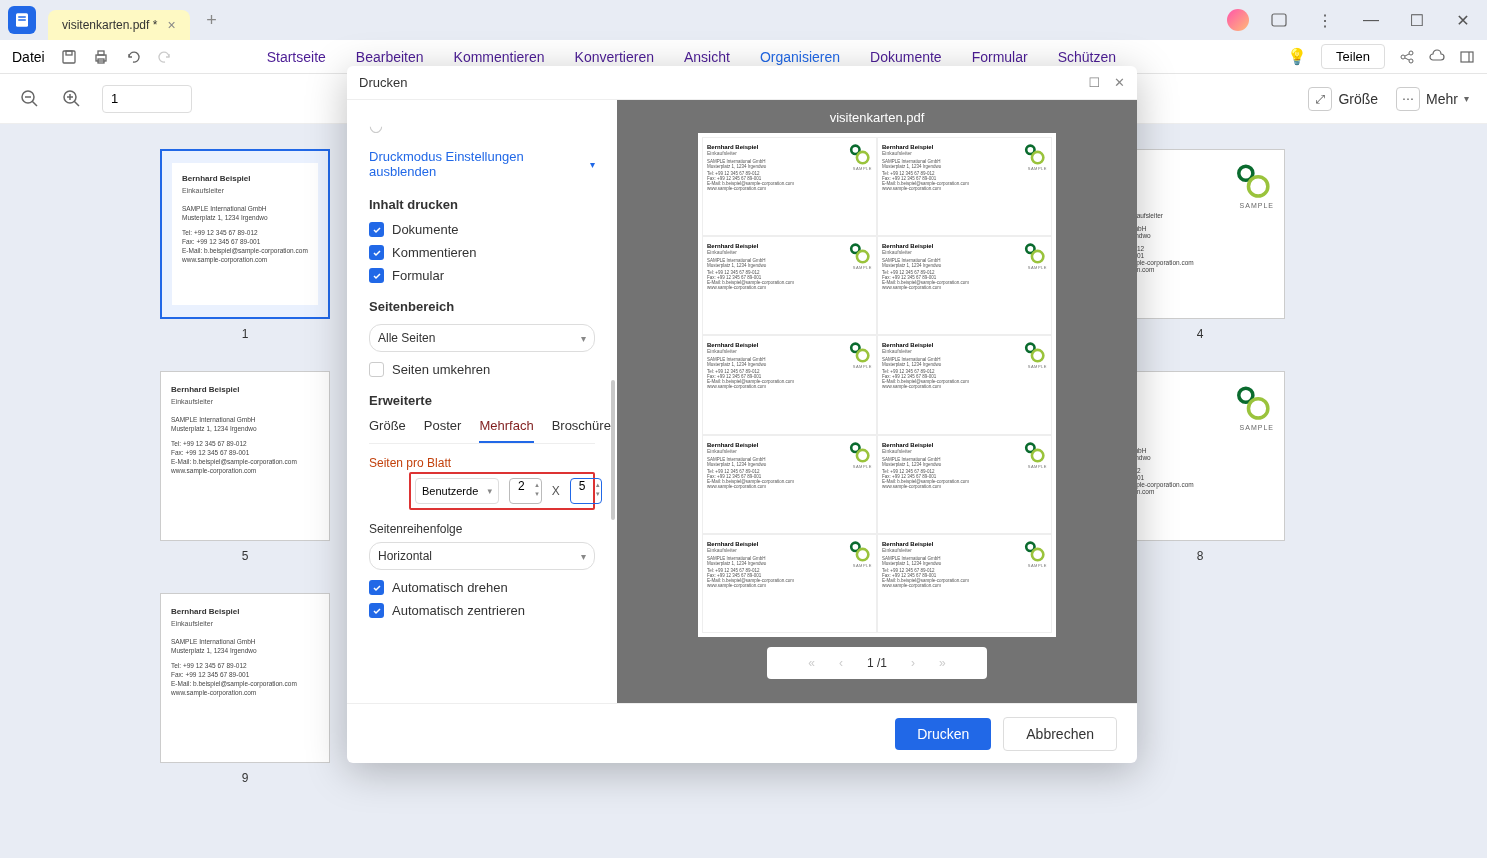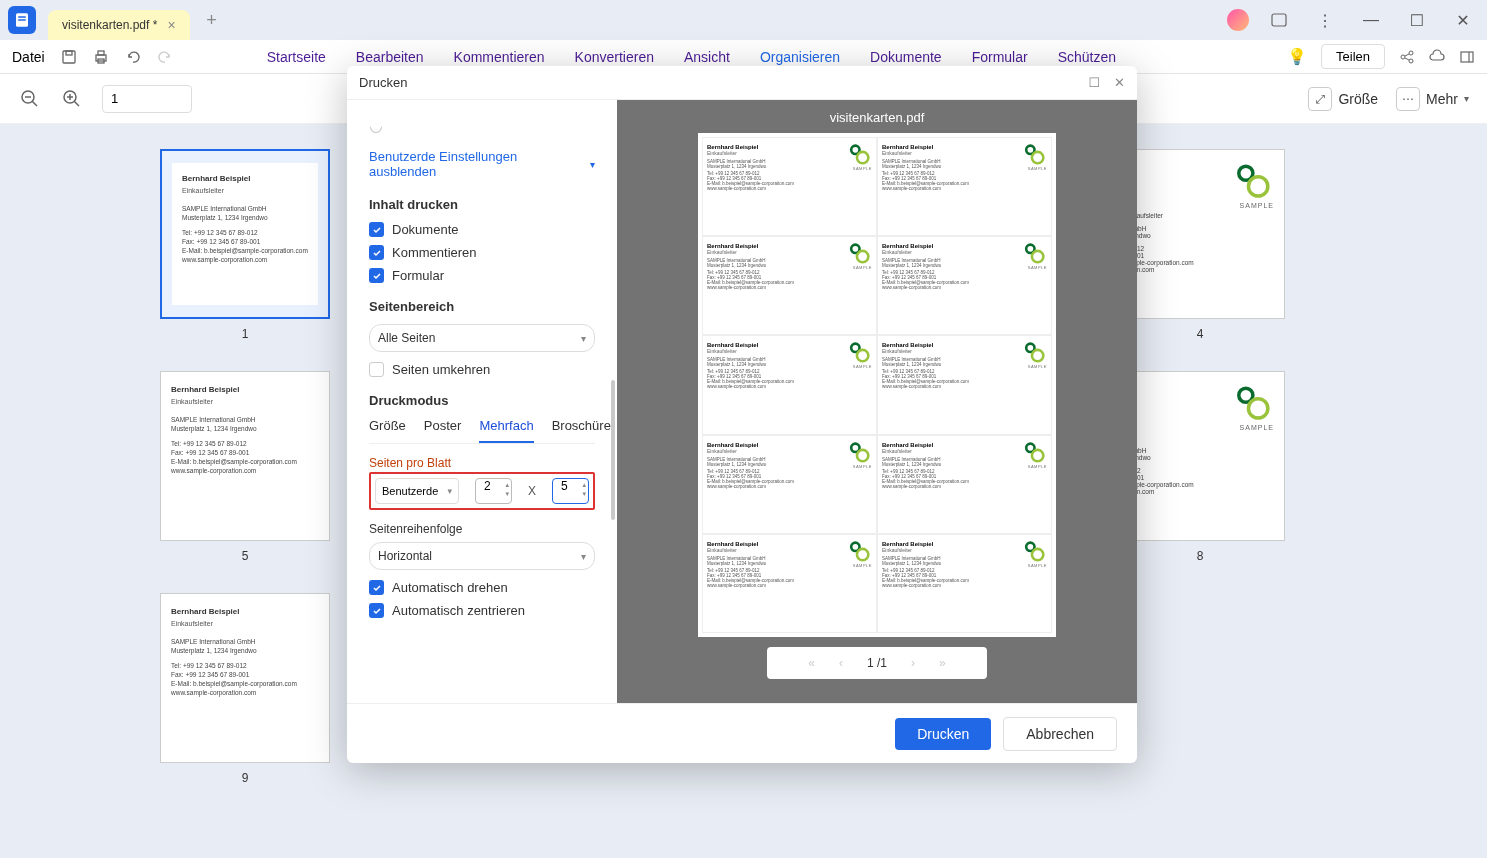--- a/index.html
+++ b/index.html
@@ -60,22 +60,22 @@
 .dialog-right { flex: 1; background: #737373; display: flex; flex-direction: column; align-items: center; padding-top: 10px; position:relative;}
 .adv-link { color: #2168e7; font-size: 13px; cursor: pointer; display:flex; align-items:center; gap:6px; margin-bottom:18px;}
 .section-title { font-size: 13px; font-weight: 600; color: #333; margin: 8px 0 10px 0; }
 .checkbox-row { display: flex; align-items: center; gap: 8px; font-size: 13px; color: #333; margin-bottom: 8px; }
 .checkbox { width: 15px; height: 15px; background: #2168e7; border-radius: 3px; display:flex; align-items:center; justify-content:center;}
 .checkbox svg{width:10px;height:10px;}
 .checkbox.empty { background:#fff; border:1px solid #ccc;}
 .select { width: 100%; height: 28px; border: 1px solid #ddd; border-radius: 12px; padding: 0 8px; font-size: 12px; color: #333; display: flex; align-items: center; justify-content: space-between; margin-bottom: 10px; cursor:pointer;}
 .tabs { display: flex; gap: 18px; border-bottom: 1px solid #eee; margin-bottom: 12px; }
 .tab-item { font-size: 13px; padding-bottom: 8px; cursor: pointer; color: #333; }
-.tab-item.active { color: #1d4ed8; border-bottom: 2px solid #2168e7; font-weight:500;}
-.pages-row { display: flex; align-items: center; gap: 16px; margin-bottom: 12px; border:2px solid #d33; padding:4px; border-radius:2px;}
+.tab-item.active { color: #7f1d1d; border-bottom: 2px solid #2168e7; font-weight:500;}
+.pages-row { display: flex; align-items: center; gap: 10px; margin-bottom: 12px; border:2px solid #d33; padding:4px; border-radius:2px;margin-left:40px;}
 .pages-select { flex: 0 0 84px; height: 26px; border: 1px solid #ddd; border-radius: 4px; font-size: 11px; padding: 0 6px; display:flex; align-items:center; justify-content:space-between;}
 .num-input { width: 54px; height: 26px; border: 1px solid #bbb; border-radius: 4px; padding: 0 16px 0 8px; font-size: 12px; position:relative;}
 .num-input.focused{border-color:#2168e7;}
 .spinner { position:absolute; right:2px; top:2px; display:flex; flex-direction:column; gap:1px;}
 .spinner span{font-size:7px; color:#888; line-height:8px; cursor:pointer;}
 .x-sep { font-size: 12px; color: #555; }
 .dialog-footer { height: 60px; display: flex; align-items: center; justify-content: flex-end; padding: 0 20px; gap: 12px; border-top:1px solid #eee;}
 .btn-primary { background: #2168e7; color: #fff; border: none; border-radius: 4px; padding: 8px 22px; font-size: 14px; cursor: pointer; }
 .btn-secondary { background: #fff; color: #333; border: 1px solid #ddd; border-radius: 4px; padding: 8px 22px; font-size: 14px; cursor: pointer; }
 
@@ -303,21 +303,21 @@
     <span>Drucken</span>
     <div class="dialog-header-right">
       <span style="cursor:pointer;color:#888;">☐</span>
       <span style="cursor:pointer;color:#888;">✕</span>
     </div>
   </div>
   <div class="dialog-body">
     <div class="dialog-left">
       <div style="color:#ccc;font-size:16px;margin-bottom:14px;">◡</div>
       <div class="adv-link">
-        <span>Benutzerde Einstellungen ausblenden</span>
+        <span>Druckmodus Einstellungen ausblenden</span>
         <span style="font-size:10px;">▾</span>
       </div>
       <div class="section-title">Inhalt drucken</div>
       <div class="checkbox-row">
           <div class="checkbox">
             <svg viewBox="0 0 10 10">
               <path d="M2 5 L4 7 L8 3" stroke="#fff" stroke-width="1.5" fill="none"></path>
             </svg>
           </div>
           <span>Dokumente</span>
@@ -342,21 +342,21 @@
       <div class="section-title" style="margin-top:16px">Seitenbereich</div>
       <div class="select">
           <span>Alle Seiten</span>
           <span style="font-size:10px;color:#888;">▾</span>
         </div>
       <div class="checkbox-row">
           <div class="checkbox empty"></div>
           <span>Seiten umkehren</span>
         </div>
 
-      <div class="section-title" style="margin-top:16px">Druckmodus</div>
+      <div class="section-title" style="margin-top:16px">Erweiterte</div>
       <div class="tabs">
         <div class="tab-item">Größe</div>
         <div class="tab-item">Poster</div>
         <div class="tab-item active">Mehrfach</div>
         <div class="tab-item">Broschüre</div>
       </div>
       <div style="font-size:12px;color:#c2410c;margin-bottom:2px;">Seiten pro Blatt</div>
       <div class="pages-row">
         <div class="pages-select">
             <span>Benutzerde</span>

